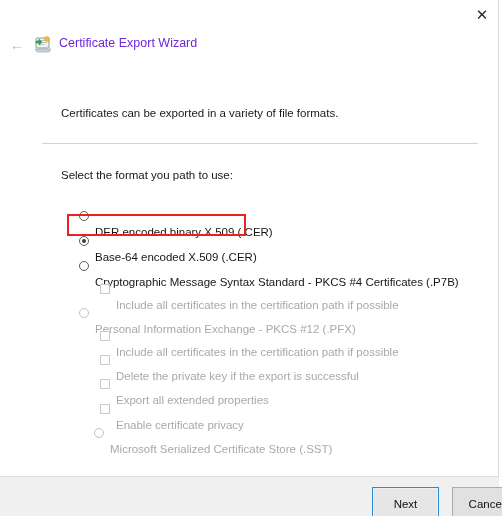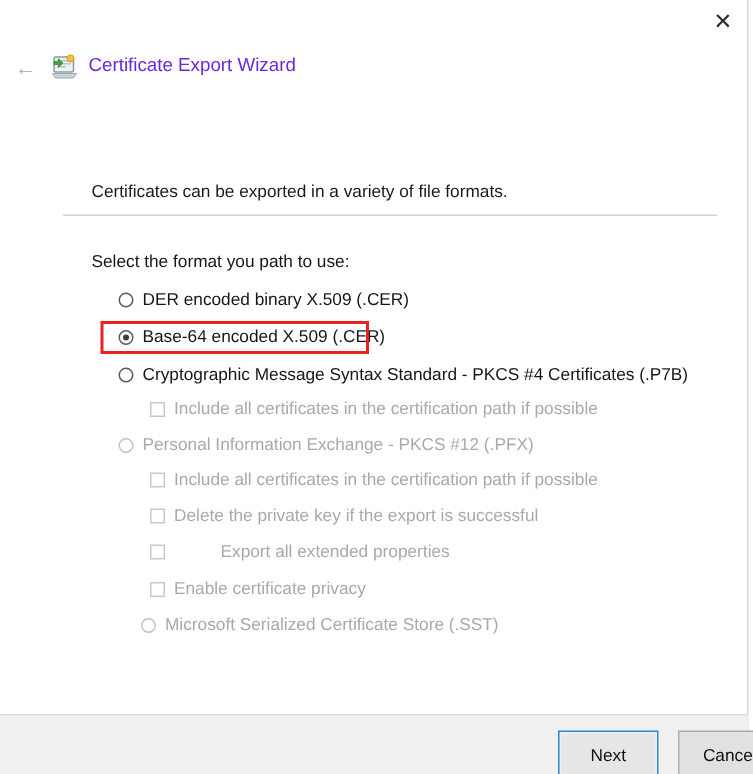--- a/index.html
+++ b/index.html
@@ -91,21 +91,21 @@
     position: absolute;
     left: 46px;
     top: 98px;
     font-size: 11.5px;
     font-weight: bold;
     color: #0f0f0f;
   }
   .page-subheading {
     position: absolute;
     left: 61px;
-    top: 122px;
+    top: 107px;
     font-size: 11.5px;
     color: #1a1a1a;
   }
 
   .divider {
     position: absolute;
     left: 42px;
     top: 143px;
     width: 436px;
     height: 1px;
@@ -166,21 +166,21 @@
   .checkbox {
     width: 10px;
     height: 10px;
     border: 1px solid #c8c8c8;
     background: #ffffff;
     box-sizing: border-box;
     margin-right: 6px;
     flex: none;
   }
 
-  .opt-label { color: #161616; }
+  .opt-label { color: #161616; margin-top: 32px; }
   .opt-label.disabled { color: #a9a9a9; }
 
   .highlight-box {
     position: absolute;
     left: 67px;
     top: 214px;
     width: 179px;
     height: 22px;
     border: 2px solid #e8221f;
     box-sizing: border-box;
@@ -280,21 +280,21 @@
         <span class="opt-label disabled">Personal Information Exchange - PKCS #12 (.PFX)</span>
       </div>
       <div class="opt-row" style="top: 314px; left: 100px;">
         <span class="checkbox"></span>
         <span class="opt-label disabled">Include all certificates in the certification path if possible</span>
       </div>
       <div class="opt-row" style="top: 338px; left: 100px;">
         <span class="checkbox"></span>
         <span class="opt-label disabled">Delete the private key if the export is successful</span>
       </div>
-      <div class="opt-row" style="top: 362px; left: 100px; gap: 31px;">
+      <div class="opt-row" style="top: 362px; left: 100px;">
         <span class="checkbox"></span>
         <span class="opt-label disabled">Export all extended properties</span>
       </div>
       <div class="opt-row" style="top: 387px; left: 100px;">
         <span class="checkbox"></span>
         <span class="opt-label disabled">Enable certificate privacy</span>
       </div>
       <div class="opt-row" style="top: 411px; left: 94px;">
         <span class="radio disabled"></span>
         <span class="opt-label disabled">Microsoft Serialized Certificate Store (.SST)</span>

